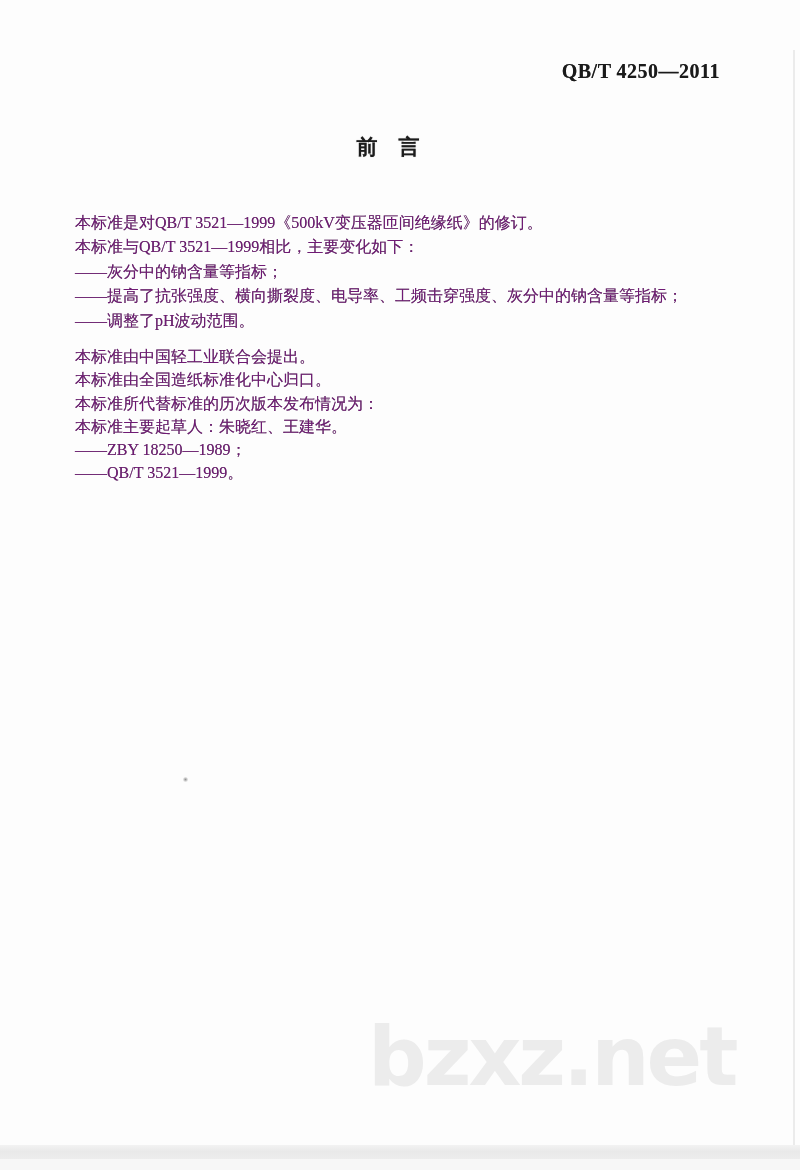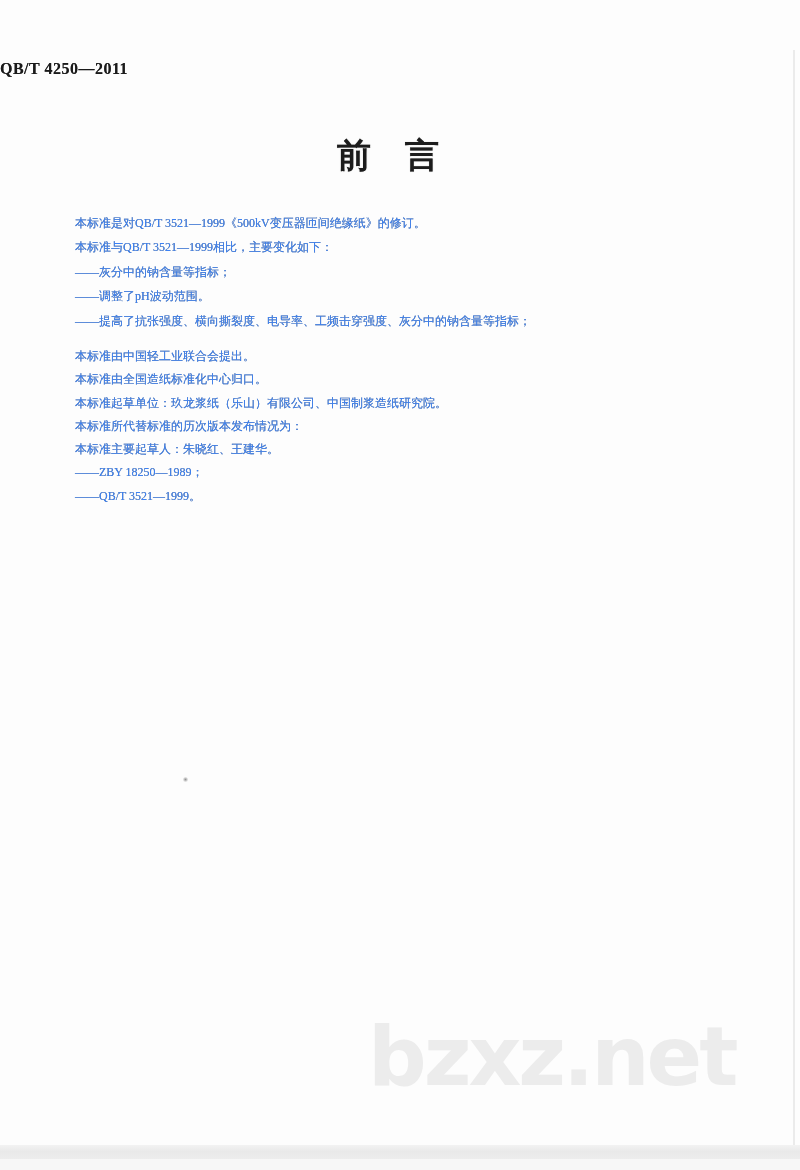--- a/index.html
+++ b/index.html
@@ -15,45 +15,46 @@
     overflow: hidden;
     font-family: "Liberation Serif", serif;
     color: #1f1f1f;
   }
   
   .doc-code {
     position: absolute;
     top: 60px;
     left: 0;
     width: 720px;
-    font-size: 16px;
+    text-align: right;
+    font-size: 20px;
     font-weight: bold;
     letter-spacing: 0.5px;
     color: #1a1a1a;
     text-shadow: 0 0 0.6px rgba(30,30,30,0.65);
   }
   
   .page-title {
     position: absolute;
     top: 133px;
     left: 0;
     width: 776px;
     text-align: center;
-    font-size: 34px;
+    font-size: 21px;
     font-weight: bold;
     color: #1c1c1c;
     text-shadow: 0 0 0.7px rgba(30,30,30,0.6);
   }
   
   .para {
     position: absolute;
     left: 75px;
     right: 70px;
-    font-size: 12px;
-    color: #3b82f6;
+    font-size: 16px;
+    color: #701a75;
     text-shadow: 0 0 0.6px rgba(40,40,40,0.65);
   }
   .para-1 { top: 211px; line-height: 24.4px; }
   .para-2 { top: 345px; line-height: 23.3px; }
   .fw-line { white-space: nowrap; }
   
   .watermark {
     position: absolute;
     left: 368px;
     top: 1014px;
@@ -106,28 +107,27 @@
 <div class="page">
 
   <div class="doc-code">QB/T 4250—2011</div>
 
   <div class="page-title">前　言</div>
 
   <div class="para para-1">
     <div class="fw-line">本标准是对QB/T 3521—1999《500kV变压器匝间绝缘纸》的修订。</div>
     <div class="fw-line">本标准与QB/T 3521—1999相比，主要变化如下：</div>
     <div class="fw-line">——灰分中的钠含量等指标；</div>
+    <div class="fw-line">——提高了抗张强度、横向撕裂度、电导率、工频击穿强度、灰分中的钠含量等指标；</div>
     <div class="fw-line">——调整了pH波动范围。</div>
-    <div class="fw-line">——提高了抗张强度、横向撕裂度、电导率、工频击穿强度、灰分中的钠含量等指标；</div>
   </div>
 
   <div class="para para-2">
     <div class="fw-line">本标准由中国轻工业联合会提出。</div>
     <div class="fw-line">本标准由全国造纸标准化中心归口。</div>
-    <div class="fw-line">本标准起草单位：玖龙浆纸（乐山）有限公司、中国制浆造纸研究院。</div>
     <div class="fw-line">本标准所代替标准的历次版本发布情况为：</div>
     <div class="fw-line">本标准主要起草人：朱晓红、王建华。</div>
     <div class="fw-line">——ZBY 18250—1989；</div>
     <div class="fw-line">——QB/T 3521—1999。</div>
   </div>
 
   <div class="watermark">bzxz.net</div>
 
   <div class="scan-speck"></div>
   <div class="scan-edge-right"></div>

